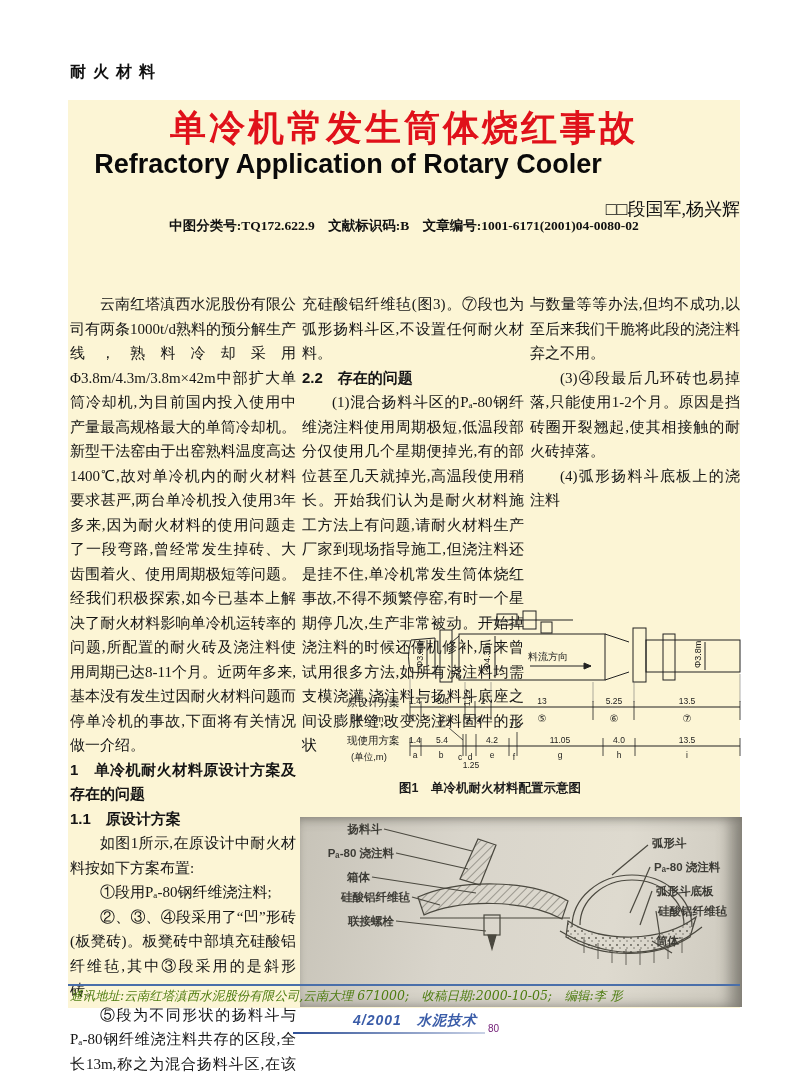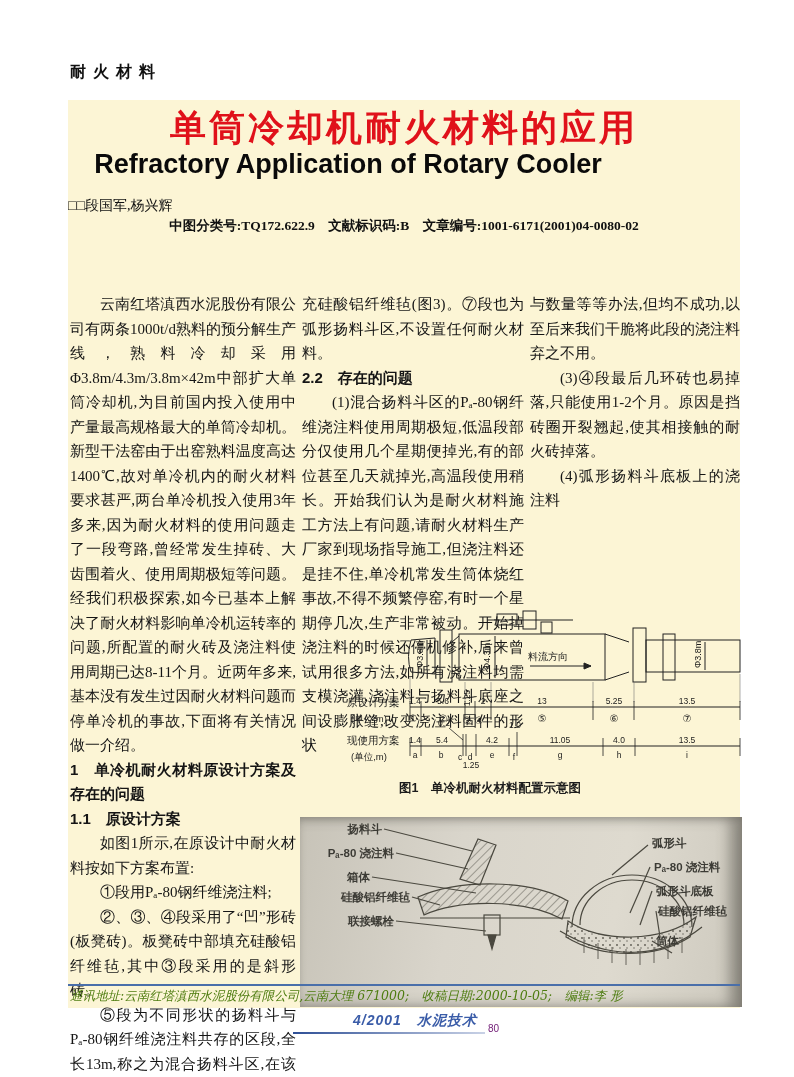--- a/index.html
+++ b/index.html
@@ -19,21 +19,21 @@
   .title-cn{
     left:68px;top:104px;width:672px;text-align:center;
     font-family:"Liberation Sans",sans-serif;font-weight:900;font-size:36px;
     letter-spacing:3px;color:#e0111a;
   }
   .title-en{
     left:68px;top:149px;width:560px;text-align:center;
     font-family:"Liberation Sans",sans-serif;font-weight:bold;font-size:27px;color:#0a0a0a;
   }
   .authors{
-    left:68px;top:197px;width:672px;text-align:left;font-size:14px;color:#111;
+    left:68px;top:197px;width:672px;text-align:right;font-size:18px;color:#111;
   }
   .meta{
     left:68px;top:217px;width:672px;text-align:center;font-size:13.5px;font-weight:bold;color:#111;
   }
   
   .col{font-size:15px;line-height:24.5px;text-align:justify;color:#151515;}
   .col p{margin:0;text-indent:2em;}
   .col p.noindent{text-indent:0;}
   .col .h{font-family:"Liberation Sans",sans-serif;font-weight:bold;text-indent:0;margin:0;}
   
@@ -60,21 +60,21 @@
   .pagenum{left:488px;top:1023px;font-family:"Liberation Sans",sans-serif;
     font-size:10px;color:#701a75;}
 </style>
 </head>
 <body>
 
 <div class="abs category">耐火材料</div>
 
 <div class="abs panel"></div>
 
-<div class="abs title-cn">单筒冷却机耐火材料的应用</div>
+<div class="abs title-cn">单冷机常发生筒体烧红事故</div>
 <div class="abs title-en">Refractory Application of Rotary Cooler</div>
 <div class="abs authors">□□段国军,杨兴辉</div>
 <div class="abs meta">中图分类号:TQ172.622.9　文献标识码:B　文章编号:1001-6171(2001)04-0080-02</div>
 
 <div class="abs col" style="left:70px;top:292px;width:226px;">
   <p>云南红塔滇西水泥股份有限公司有两条1000t/d熟料的预分解生产线，熟料冷却采用Φ3.8m/4.3m/3.8m×42m中部扩大单筒冷却机,为目前国内投入使用中产量最高规格最大的单筒冷却机。新型干法窑由于出窑熟料温度高达1400℃,故对单冷机内的耐火材料要求甚严,两台单冷机投入使用3年多来,因为耐火材料的使用问题走了一段弯路,曾经常发生掉砖、大齿围着火、使用周期极短等问题。经我们积极探索,如今已基本上解决了耐火材料影响单冷机运转率的问题,所配置的耐火砖及浇注料使用周期已达8-11个月。近两年多来,基本没有发生过因耐火材料问题而停单冷机的事故,下面将有关情况做一介绍。</p>
   <p class="h">1　单冷机耐火材料原设计方案及存在的问题</p>
   <p class="h">1.1　原设计方案</p>
   <p>如图1所示,在原设计中耐火材料按如下方案布置:</p>
   <p>①段用Pₐ-80钢纤维浇注料;</p>

